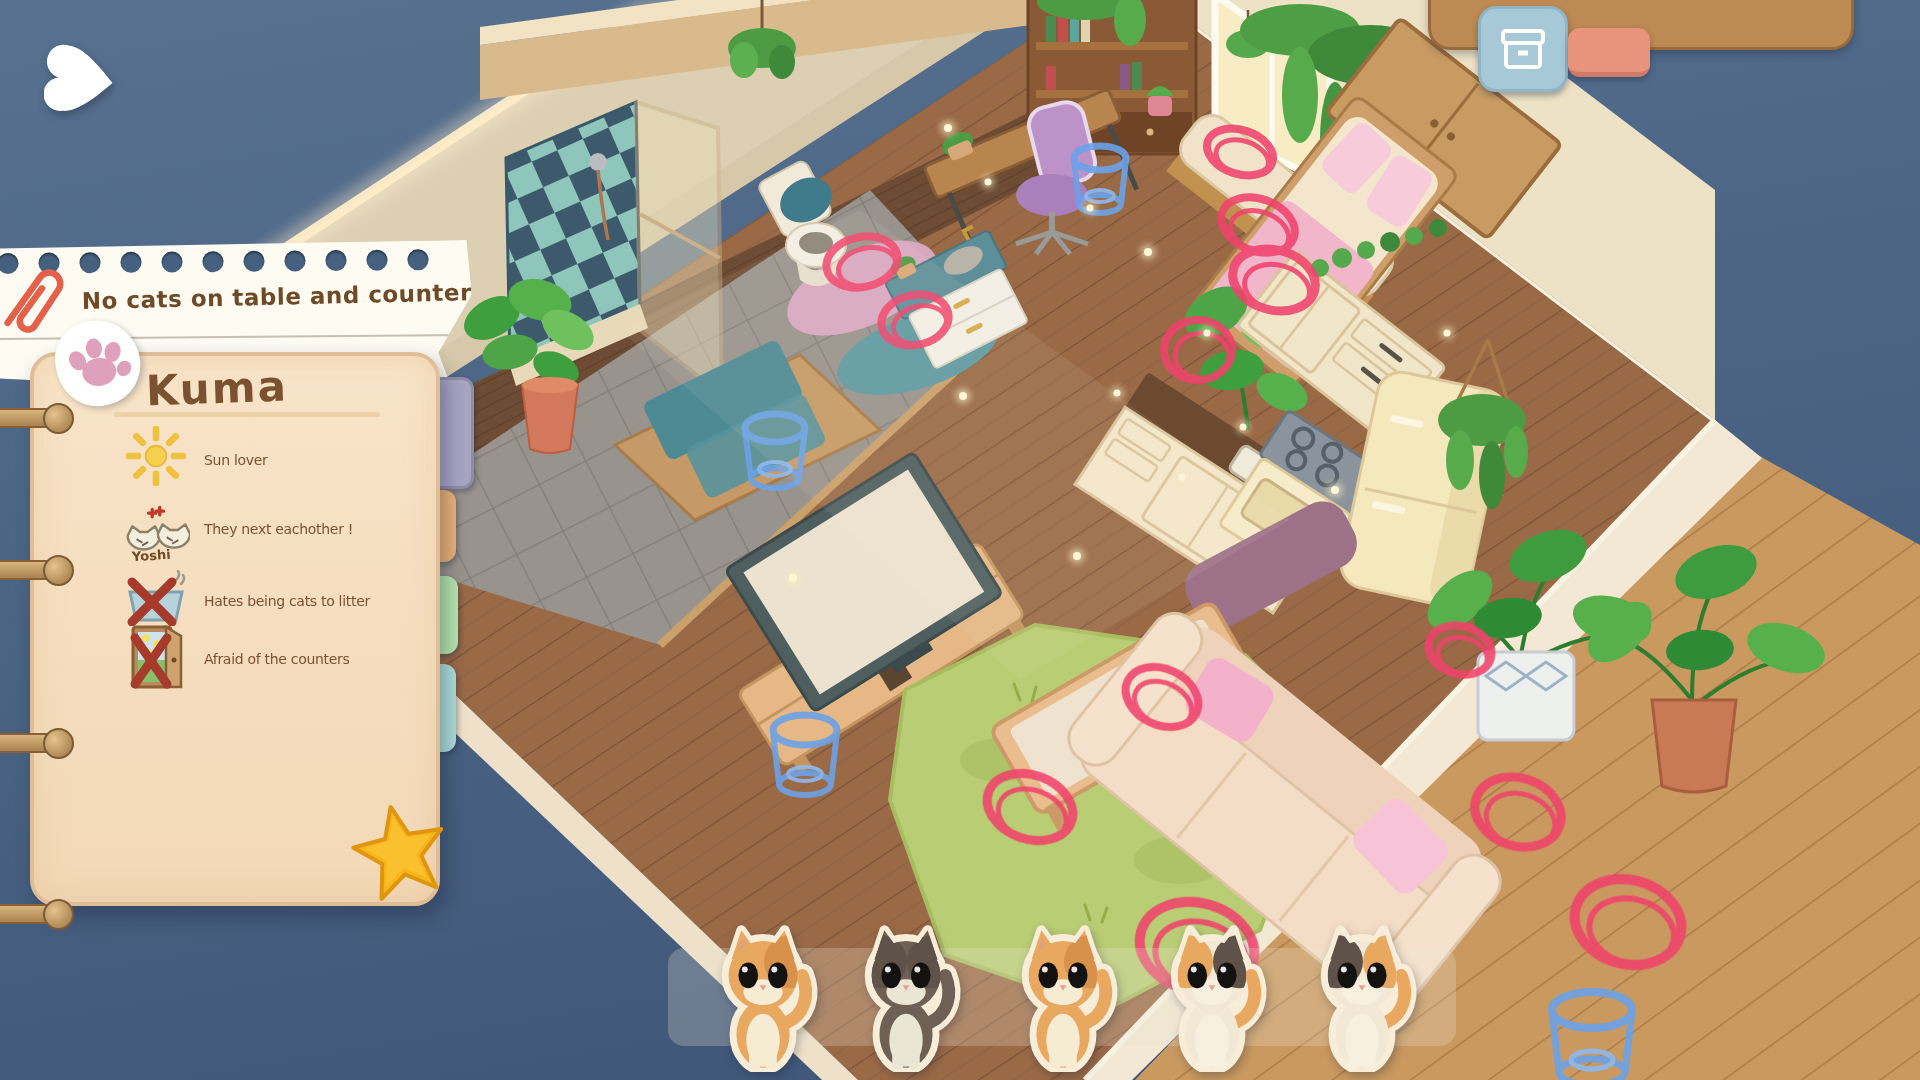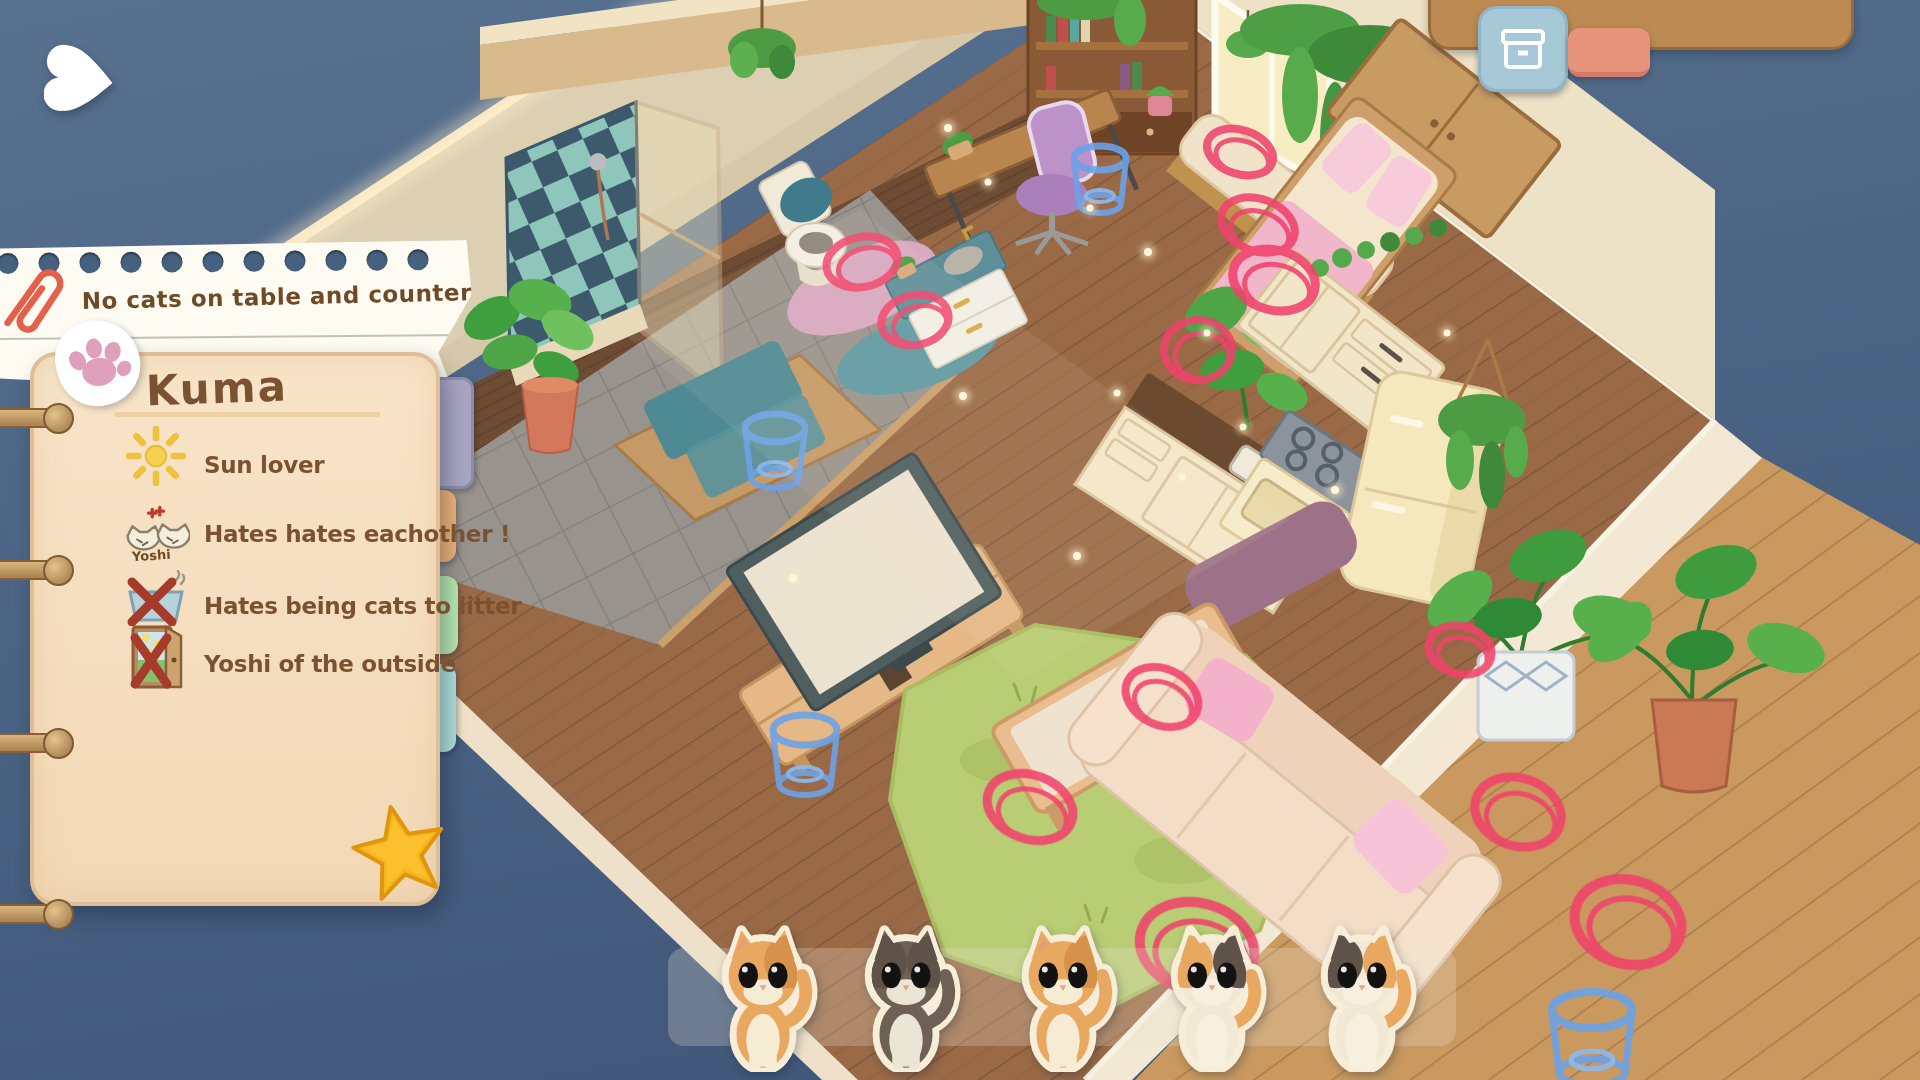--- a/index.html
+++ b/index.html
@@ -24,21 +24,21 @@
   .binder{position:absolute;left:-14px;height:16px;width:78px;background:linear-gradient(#d9b57d,#a8824f);
           border:2px solid #8a5f36;border-radius:8px;}
   .binder .knob{position:absolute;right:-8px;top:-7px;width:27px;height:27px;border-radius:50%;
           background:radial-gradient(circle at 35% 35%,#e5c38c,#9a7342);border:2px solid #7c5b33;}
   .paw{position:absolute;left:22px;top:-36px;width:84px;height:86px;background:#fff;
        border-radius:46% 54% 50% 50%;transform:rotate(-14deg);box-shadow:2px 3px 6px rgba(20,30,50,.25);}
   .cat-name{position:absolute;left:112px;top:8px;font-size:42px;font-weight:bold;color:#7b5231;
             letter-spacing:2px;transform:rotate(-2deg);}
   .divider{position:absolute;left:80px;top:56px;width:266px;height:5px;background:#ecd0a6;border-radius:3px;}
   .trait-icon{position:absolute;left:88px;width:68px;display:flex;justify-content:center;}
-  .trait-label{position:absolute;left:170px;font-size:23px;font-weight:bold;color:#7b5231;
+  .trait-label{position:absolute;left:170px;font-size:14px;font-weight:normal;color:#7b5231;
                letter-spacing:-.3px;white-space:nowrap;}
   .yoshi{position:absolute;left:98px;top:192px;font-size:13px;font-weight:bold;color:#6f4a27;transform:rotate(-4deg);}
   .star{position:absolute;left:316px;top:446px;transform:rotate(-12deg);}
   
   .tr-panel{position:absolute;left:1428px;top:-36px;width:420px;height:80px;border-radius:22px;
             border:3px solid #9a6b3a;box-shadow:0 4px 8px rgba(20,30,50,.3);}
   .btn-storage{position:absolute;left:1478px;top:6px;width:84px;height:80px;border-radius:18px;
                border:3px solid #8fb5c6;box-shadow:0 4px 6px rgba(20,30,50,.35);
                display:flex;align-items:center;justify-content:center;cursor:pointer;}
   .btn-secondary{position:absolute;left:1568px;top:28px;width:82px;height:44px;border-radius:12px;
@@ -579,21 +579,21 @@
           <path d="M32,24 l5,-10 8,6 h8 l8,-6 5,10 a14,12 0 0 1 -34,0 z" transform="translate(6,6)"></path>
         </g>
         <g stroke="#6f6354" stroke-width="2" stroke-linecap="round">
           <path d="M16,36 l5,3 M27,39 l-5,3 M48,34 l5,3 M59,37 l-5,3"></path>
         </g>
         <g stroke="#c0392b" stroke-width="3.5" stroke-linecap="round">
           <path d="M32,4 v8 M28,8 h8 M40,2 v8 M36,6 h8"></path>
         </g>
       </svg>
     </div>
-    <div class="trait-label" style="top:165px">Hates hates eachother !</div>
+    <div class="trait-label" style="top:165px">They next eachother !</div>
     <div class="yoshi">Yoshi</div>
 
     <div class="trait-icon" style="top:214px">
       <svg width="64" height="56" viewBox="0 0 64 56">
         <path d="M52,10 q5,-5 2,-9" fill="none" stroke="#9a9a8a" stroke-width="2.5" stroke-linecap="round"></path>
         <path d="M57,14 q5,-5 2,-9" fill="none" stroke="#9a9a8a" stroke-width="2.5" stroke-linecap="round"></path>
         <path d="M8,22 q12,-10 24,-3 q12,-8 24,3 l-6,26 h-36 z" fill="#ece2c4"></path>
         <polygon points="6,22 58,22 52,50 12,50" fill="#b6d2da" stroke="#7fa2b0" stroke-width="3"></polygon>
         <g stroke="#a63b2b" stroke-width="9" stroke-linecap="round">
           <line x1="8" y1="12" x2="48" y2="52"></line>
@@ -612,21 +612,21 @@
             <circle cx="30" cy="20" r="4" fill="#f2e06b"></circle>
             <circle cx="22" cy="28" r="3.5" fill="#f2e06b"></circle>
         <polygon points="39,3 54,12 54,63 39,63" fill="#cfa36f" stroke="#8a5f36" stroke-width="2.5"></polygon>
         <circle cx="47" cy="36" r="2.5" fill="#6f4a28"></circle>
         <g stroke="#a63b2b" stroke-width="9" stroke-linecap="round">
           <line x1="8" y1="14" x2="40" y2="60"></line>
               <line x1="40" y1="14" x2="8" y2="60"></line>
         </g>
       </svg>
     </div>
-    <div class="trait-label" style="top:295px">Yoshi of the outside</div>
+    <div class="trait-label" style="top:295px">Afraid of the counters</div>
 
     <div class="star">
       <svg width="100" height="98" viewBox="0 0 100 98">
         <path d="M50,4 L62,34 L95,36 L70,58 L78,92 L50,73 L22,92 L30,58 L5,36 L38,34 Z" fill="#f7b61b" stroke="#e0950e" stroke-width="4" stroke-linejoin="round"></path>
         <path d="M50,14 L59,37 L84,39 L65,56 L71,81 L50,67 L29,81 L35,56 L16,39 L41,37 Z" fill="#fcc63a" opacity=".6"></path>
       </svg>
     </div>
   </div>
 
   <div class="binder" style="top:408px">

